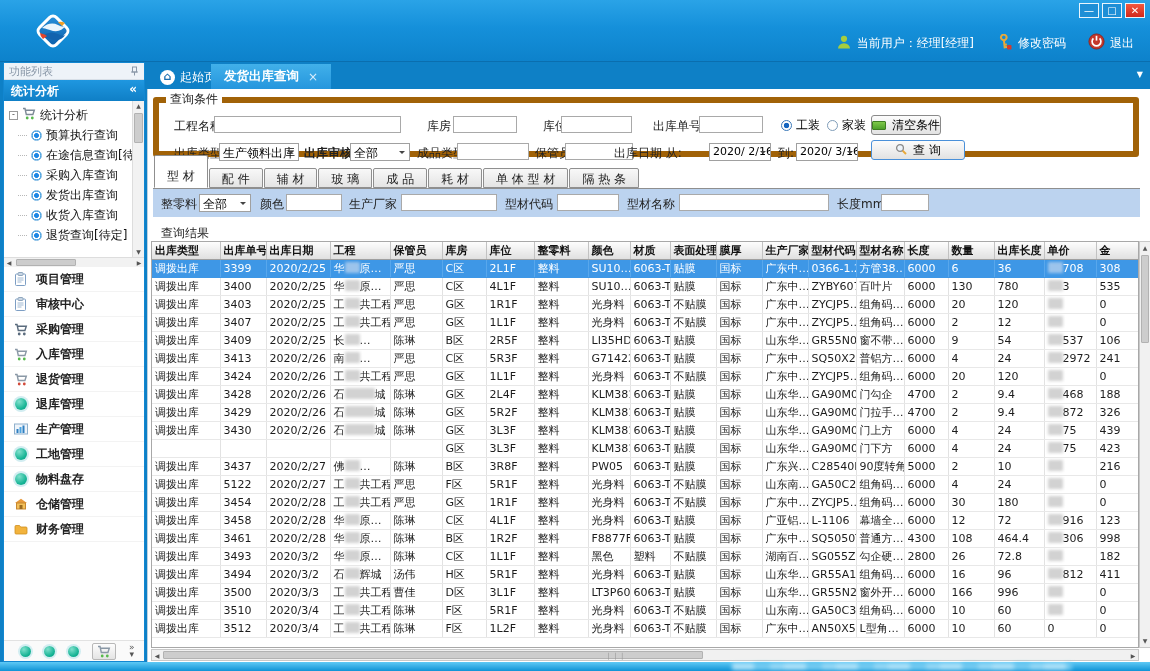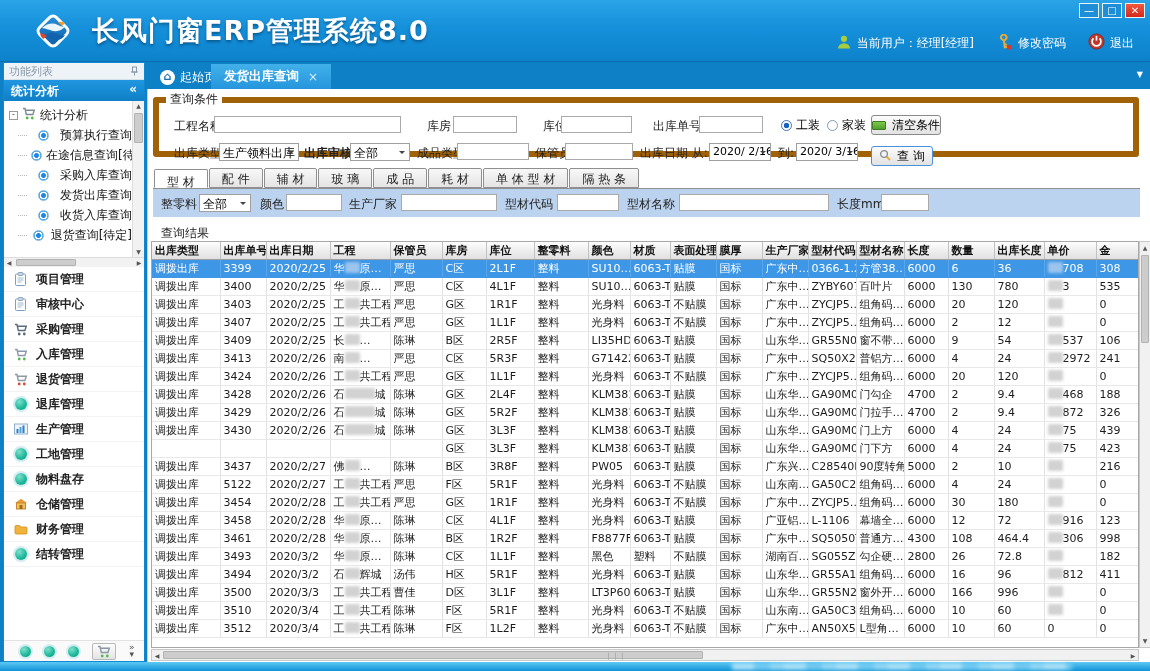--- a/index.html
+++ b/index.html
@@ -28,21 +28,21 @@
   .pin { position:absolute; right:5px; top:3px; width:9px; height:10px; }
   .section-header { height:21px; background:linear-gradient(#1f97e0,#0f7fc6); color:#fff; font-weight:bold;
     font-size:12px; padding:3px 7px; position:relative; }
   .section-header .chev { position:absolute; right:7px; top:2px; font-weight:bold; }
   .tree { position:relative; height:156px; overflow:hidden; background:#fff; }
   .tree-inner { margin-right:12px; overflow:hidden; height:146px; padding-top:4px; }
   .tree-root { display:flex; align-items:center; gap:4px; height:20px; padding-left:5px; font-size:12px; color:#111; }
   .expander { width:9px; height:9px; border:1px solid #9a9a9a; background:#fff; font-size:8px; line-height:6px;
     text-align:center; color:#444; flex:0 0 auto; }
   .tree-item { display:flex; align-items:center; gap:4px; height:20px; padding-left:14px; font-size:12px;
-    color:#111; white-space:nowrap;justify-content:space-between; }
+    color:#111; white-space:nowrap; }
   .tline { width:9px; border-top:1px dotted #b8b8b8; flex:0 0 auto; }
   .tdot { width:11px; height:11px; border-radius:50%; flex:0 0 auto;
     background:radial-gradient(circle at 50% 50%, #1e88e5 0 34%, #fff 40% 58%, #4aa3e0 64%);
     border:1px solid #7db8e4; }
   .tree-vscroll { position:absolute; right:0; top:0; width:12px; height:156px; background:#f2f2f2;
     border-left:1px solid #ddd; }
   .tree-hscroll { height:10px; background:#f2f2f2; border-top:1px solid #ddd; position:relative; }
   .arr { position:absolute; font-size:6px; color:#555; line-height:10px; text-align:center; }
   .thumb { position:absolute; background:#cdcdcd; border:1px solid #b2b2b2; border-radius:1px; }
   .accordion {}
@@ -86,21 +86,21 @@
   .rdot.on { background:radial-gradient(#1565c0 0 38%, #fff 48%); border-color:#3a78b8; }
   .btn { position:absolute; display:flex; align-items:center; justify-content:center; gap:6px;
     background:linear-gradient(#fcfcfc,#e2e2e2); border:1px solid #8a8a8a; border-radius:3px;
     font-size:12px; height:20px; }
   .btn.search { border-color:#4a90d9; }
   .g-chip { width:14px; height:9px; background:linear-gradient(#7ec84a,#4ea02a); border:1px solid #3e7d22; border-radius:1px; }
 
   .mtabs { position:absolute; left:6px; top:76px; height:23px; display:flex; align-items:flex-end; }
   .mtab { height:20px; padding:2px 12px 0; margin-right:1px; font-size:12px; color:#222; text-align:center;
     background:linear-gradient(#f8f8f8,#e4e4e4); border:1px solid #8f8f8f; border-radius:2px 2px 0 0; white-space:pre; }
-  .mtab.active { height:19px; background:#fff; border-bottom-color:#fff; padding-top:4px; }
+  .mtab.active { height:33px; background:#fff; border-bottom-color:#fff; padding-top:12px; }
 
   .filterbar { position:absolute; left:5px; top:99px; width:987px; height:29px; background:#bcd3ef;
     border-top:1px solid #8f8f8f; }
   .filterbar .q-label { top:7px; }
   .filterbar .q-input, .filterbar .combo { top:5px; }
 
   .results-label { position:absolute; left:13px; top:136px; font-size:12px; color:#222; }
 
   .tablewrap { position:absolute; left:3px; top:152px; width:988px; height:407px; overflow:hidden;
     border:1px solid #a8a8a8; background:#fff; }
@@ -140,21 +140,20 @@
             <stop offset="1" stop-color="#0a5da8"></stop>
           </linearGradient>
         </defs>
       <rect x="13" y="13" width="24" height="24" rx="5" transform="rotate(45 25 25)" fill="url(#lg)" stroke="#ffffff" stroke-width="3"></rect>
       <path d="M14 22 q8 -7 16 -3 q6 3 8 0 q-6 9 -16 5 q-6 -2 -8 -2 z" fill="#eaf5fd"></path>
       <path d="M14 30 q8 -6 16 -2 q6 3 8 0 q-6 9 -16 5 q-6 -2 -8 -3 z" fill="#1263ae"></path>
       <path d="M12 27 q4 1 7 3 l-4 3 q-3 -3 -3 -6 z" fill="#e2442a"></path>
       <path d="M30 16 q4 -1 7 1 l-3 3 q-3 -3 -4 -4 z" fill="#f0a028"></path>
     </svg>
   </span>
-  <span class="app-title">长风门窗ERP管理系统8.0</span>
   <span class="win-controls">
     <span class="winbtn">—</span>
     <span class="winbtn">□</span>
     <span class="winbtn close">✕</span>
   </span>
   <div class="userbar">
     <span class="grp">
       <span>
         <svg width="16" height="16" viewBox="0 0 16 16">
             <circle cx="8" cy="4.8" r="3.1" fill="#a6cd3e"></circle>
@@ -352,26 +351,20 @@
         <span>仓储管理</span>
       </div>
       <div class="acc-item">
         <span class="aicon">
           <svg width="14" height="11" viewBox="0 0 14 11">
             <path d="M1 2.5a1 1 0 0 1 1-1h3.5l1.2 1.5H12a1 1 0 0 1 1 1V9a1 1 0 0 1-1 1H2a1 1 0 0 1-1-1Z" fill="#f2b33d" stroke="#cf8f1f" stroke-width="0.8"></path>
           </svg>
         </span>
         <span>财务管理</span>
       </div>
-      <div class="acc-item">
-        <span class="aicon">
-          <span class="circ"></span>
-        </span>
-        <span>结转管理</span>
-      </div>
     </div>
   <div class="sidebar-footer">
     <span class="circ"></span>
     <span class="circ"></span>
     <span class="circ"></span>
     <span class="chevron-btn" id="footCart">
         <svg width="14" height="13" viewBox="0 0 14 13">
           <path d="M1 1.5h2l1.3 6h6.6l1.4-4.3H3.9" fill="none" stroke="#8a98a6" stroke-width="1.4"></path>
           <circle cx="5.2" cy="11" r="1.4" fill="#57b94c"></circle>
           <circle cx="10.3" cy="11" r="1.4" fill="#57b94c"></circle>
@@ -419,25 +412,25 @@
     </div>
 
     <span class="q-label" style="left:15px;top:37px;">出库类型</span>
     <div class="combo" style="left:60px;top:35px;width:80px;"><span>生产领料出库</span></div>
     <span class="q-label" style="left:145px;top:37px;font-weight:bold;">出库审核</span>
     <div class="combo" style="left:191px;top:35px;width:60px;"><span>全部</span></div>
     <span class="q-label" style="left:258px;top:37px;">成品类型</span>
     <input class="q-input" style="left: 298px; top: 35px; width: 72px;">
     <span class="q-label" style="left:376px;top:37px;">保管员</span>
     <input class="q-input" style="left: 406px; top: 35px; width: 68px;">
-    <span class="q-label" style="left:481px;top:37px;">出库日期 从:</span>
+    <span class="q-label" style="left:455px;top:37px;">出库日期 从:</span>
     <div class="combo" style="left:550px;top:35px;width:62px;font-size:11px;"><span>2020/ 2/16</span></div>
     <span class="q-label" style="left:619px;top:37px;">到:</span>
     <div class="combo" style="left:637px;top:35px;width:62px;font-size:11px;"><span>2020/ 3/16</span></div>
-    <div class="btn search" style="left:712px;top:38px;width:62px;">
+    <div class="btn search" style="left:712px;top:32px;width:94px;">
       <span>
         <svg width="12" height="12" viewBox="0 0 12 12">
             <circle cx="5" cy="5" r="3.4" fill="#eef4fa" stroke="#8a8a8a" stroke-width="1.3"></circle>
             <line x1="7.6" y1="7.6" x2="11" y2="11" stroke="#e8a93a" stroke-width="2"></line>
           </svg>
       </span>
       <span>查  询</span>
     </div>
   </fieldset>
 

